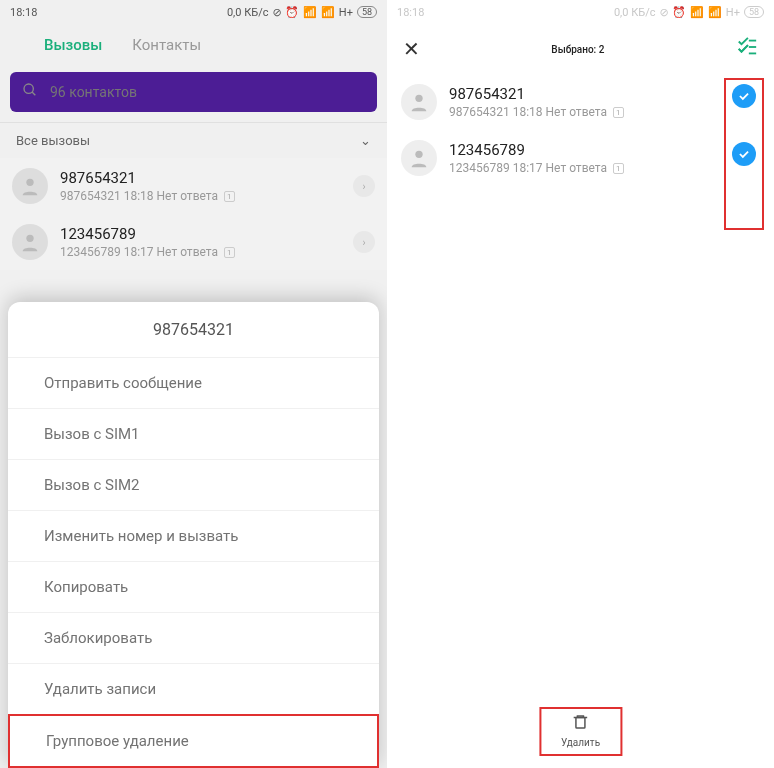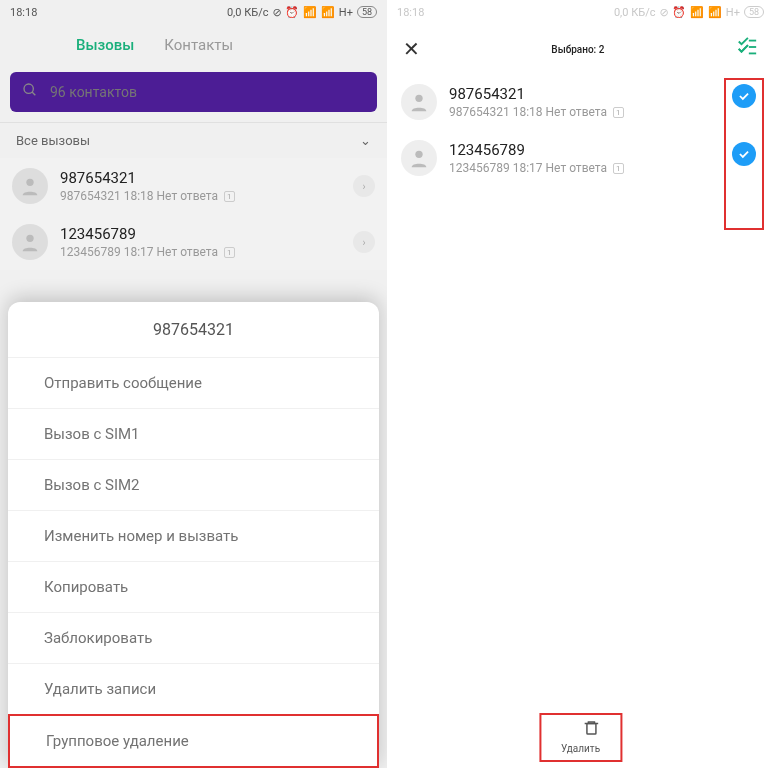--- a/index.html
+++ b/index.html
@@ -4,21 +4,21 @@
 <style>
 * { margin: 0; padding: 0; box-sizing: border-box; font-family: -apple-system, Roboto, Arial, sans-serif; }
 body { width: 774px; height: 768px; display: flex; background: #fff; overflow: hidden; }
 .phone { width: 387px; height: 768px; position: relative; overflow: hidden; }
 .statusbar { height: 24px; display: flex; justify-content: space-between; align-items: center; padding: 0 10px; font-size: 11px; text-align: center; }
 .statusbar .sb-right { display: flex; gap: 4px; align-items: center; }
 .sb-icon { font-size: 11px; }
 
 .p1 { background: #f0f0f0; }
 .p1 .statusbar { color: #555; }
-.tabs { display: flex; gap: 30px; padding: 12px 0 12px 76px; font-size: 15px; background: #f0f0f0;}
+.tabs { display: flex; gap: 30px; padding: 12px 0 12px 44px; font-size: 15px; background: #f0f0f0;}
 .tab-active { color: #1aaf7b; font-weight: 500; }
 .tab-inactive { color: #999; }
 .search { margin: 6px 10px 10px; background: #4c1d95; border-radius: 6px; display: flex; align-items: center; padding: 10px 12px; gap: 12px; }
 .search input { border: none; background: transparent; outline: none; font-size: 14px; color: #888; width: 100%; }
 .filter { display: flex; justify-content: space-between; padding: 10px 16px; font-size: 13px; color: #666; background:#f0f0f0; border-top:1px solid #e0e0e0;gap:26px;}
 .call-row { display: flex; align-items: center; padding: 10px 12px; gap: 12px; background:#f2f2f2; }
 .avatar { width: 36px; height: 36px; border-radius: 50%; background: #ddd; display:flex; align-items:center; justify-content:center;}
 .avatar svg { width:22px; height:22px; fill:#bbb;}
 .call-info { flex: 1; }
 .call-num { font-size: 15px; color: #222; }
@@ -35,21 +35,21 @@
 .p2 .statusbar { color: #c8c8c8; }
 .header2 { display: flex; align-items: center; justify-content: space-between; padding: 12px 16px; }
 .header2 .title2 { font-size: 10px; font-weight: 500; color: #222; }
 .close-x { font-size: 20px; color: #333; }
 .check-all svg{ width:22px; height:22px; stroke:#1aaf7b;}
 .sel-row { display: flex; align-items: center; padding: 10px 14px; gap: 12px; }
 .sel-row .avatar{ background:#eee;}
 .check-circle { width: 24px; height: 24px; border-radius: 50%; background: #1e9df7; display:flex; align-items:center; justify-content:center;}
 .check-circle svg{width:14px;height:14px;stroke:#fff;fill:none;stroke-width:3;}
 .checks-box{ position:absolute; right:10px; top:78px; border:2px solid #e03030; padding:4px 6px 62px 6px;}
-.bottom-btn{ position:absolute; bottom:6px; left:50%; transform:translateX(-50%); border:2px solid #e03030; padding:4px 20px 6px; text-align:right;}
+.bottom-btn{ position:absolute; bottom:12px; left:50%; transform:translateX(-50%); border:2px solid #e03030; padding:4px 20px 6px; text-align:center;}
 .bottom-btn .lbl{ font-size:10px; color:#555; margin-top:2px;}
 .trash svg{width:18px;height:18px;stroke:#555;fill:none;stroke-width:2;}
 .search-ico svg{width:16px;height:16px;stroke:#888;fill:none;stroke-width:2;}
 </style>
 </head>
 <body>
 
 <div class="phone p1">
   <div class="statusbar">
     <span>18:18</span>

